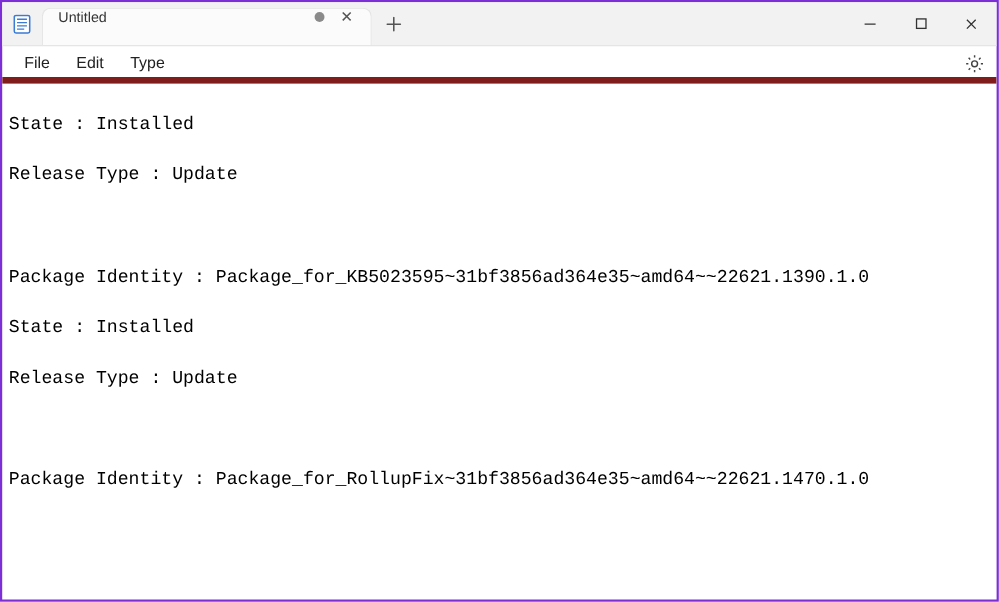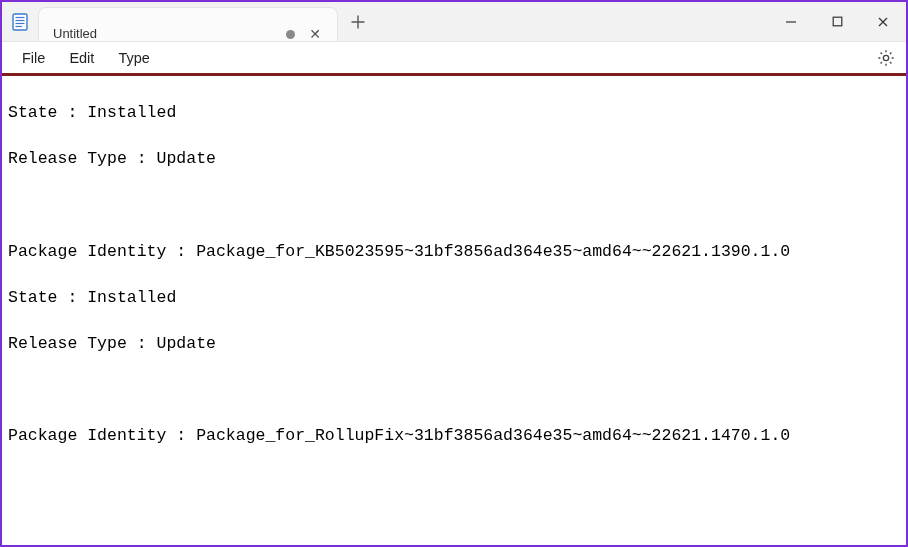--- a/index.html
+++ b/index.html
@@ -24,21 +24,21 @@
     border-bottom: 1px solid #e4e4e4;
   }
   .app-icon {
     width: 36px;
     display: flex;
     align-items: center;
     justify-content: center;
   }
   .tab {
     display: flex;
-    align-items: flex-end;
+    align-items: flex-start;
     background: #fbfbfb;
     border: 1px solid #e4e4e4;
     border-bottom: none;
     border-top-left-radius: 8px;
     border-top-right-radius: 8px;
     padding: 0 16px 0 14px;
     margin-top: 5px;
     font-size: 13px;
     color: #333;
     gap: 110px;
@@ -71,26 +71,26 @@
     display: flex;
     align-items: center;
     justify-content: center;
     color: #333;
   }
 
   
   .menubar {
     height: 34px;
     display: flex;
-    align-items: center;
+    align-items: flex-end;
     padding: 0 8px;
     font-size: 14.5px;
     color: #222;
     position: relative;
-    border-bottom: 3px solid #7f1d1d;
+    border-bottom: 6px solid #7f1d1d;
   }
   .menu-item { padding: 4px 12px; }
   .gear {
     position: absolute;
     right: 10px;
     top: 6px;
     color: #444;
   }
 
   

